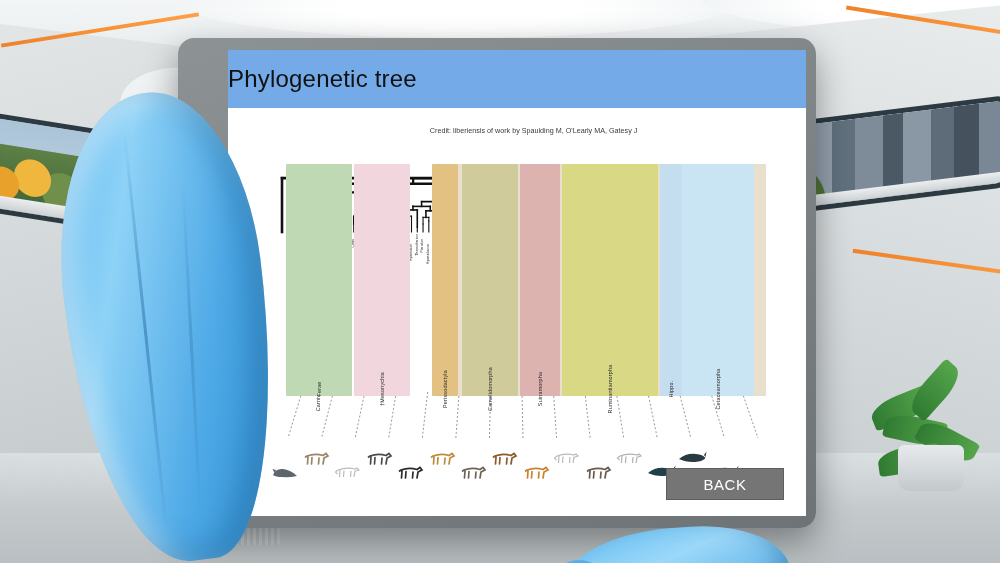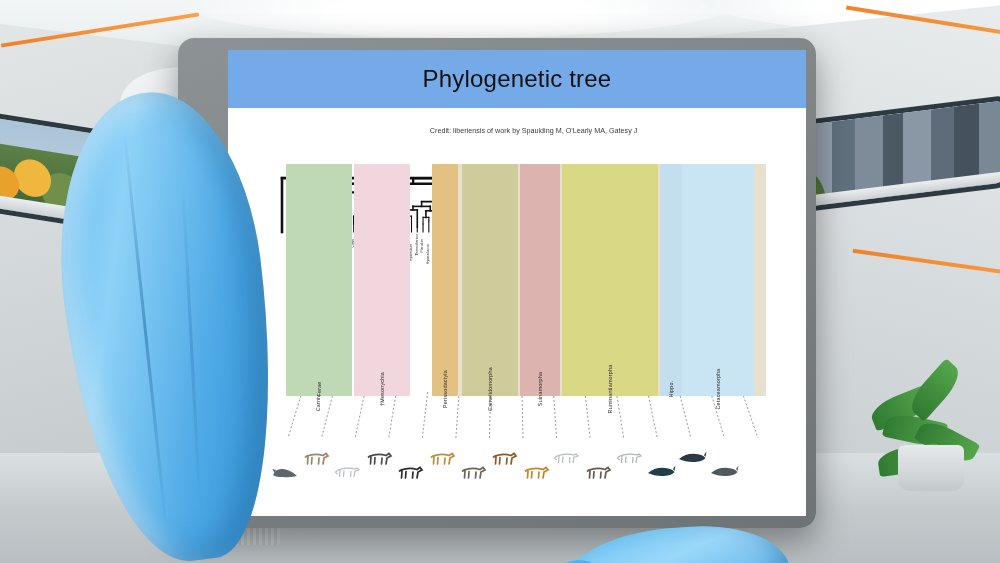--- a/index.html
+++ b/index.html
@@ -140,21 +140,21 @@
   #screen {
     width: 100%; height: 100%;
     background: #ffffff;
     display: flex; flex-direction: column;
     overflow: hidden;
     box-shadow: inset 0 0 4px rgba(0,0,0,.2);
   }
   #app-header {
     height: 58px; flex: 0 0 58px;
     background: #74aae8;
-    display: flex; align-items: center; justify-content: center;
+    display: flex; align-items: center; 
   }
   #app-title {
     font-size: 24px; color: #111; letter-spacing: .2px;
   }
   #content {
     flex: 1; position: relative; background: #fff; padding: 6px 10px;
   }
 
   .credit {
     position: absolute; left: 50%; top: 18px;
@@ -816,20 +816,23 @@
               </svg></div>
             <div class="animal" style="left: 411.333px; bottom: 14px;"><svg width="30" height="20" viewBox="0 0 60 40">
                 <path d="M4 22 Q18 10 38 12 Q52 13 57 20 Q52 27 36 28 Q18 29 4 22 Z M54 14 L59 7 L57 18 Z" fill="#2b3a42"></path>
               </svg></div>
             <div class="animal" style="left: 442.667px; bottom: 0px;"><svg width="30" height="20" viewBox="0 0 60 40">
                 <path d="M4 22 Q18 10 38 12 Q52 13 57 20 Q52 27 36 28 Q18 29 4 22 Z M54 14 L59 7 L57 18 Z" fill="#4e5a5e"></path>
               </svg></div>
           </div>
       </div>
 
+      <div id="back-button" style="background: rgb(117, 117, 117);">
+        <span>BACK</span>
+      </div>
     </div>
   </div>
 </div>
 
 <div class="orange-tri"></div>
 <div class="hand" id="hand-main">
   <div class="thumb"></div>
   <div class="crease"></div>
   <div class="crease b"></div>
 </div>

